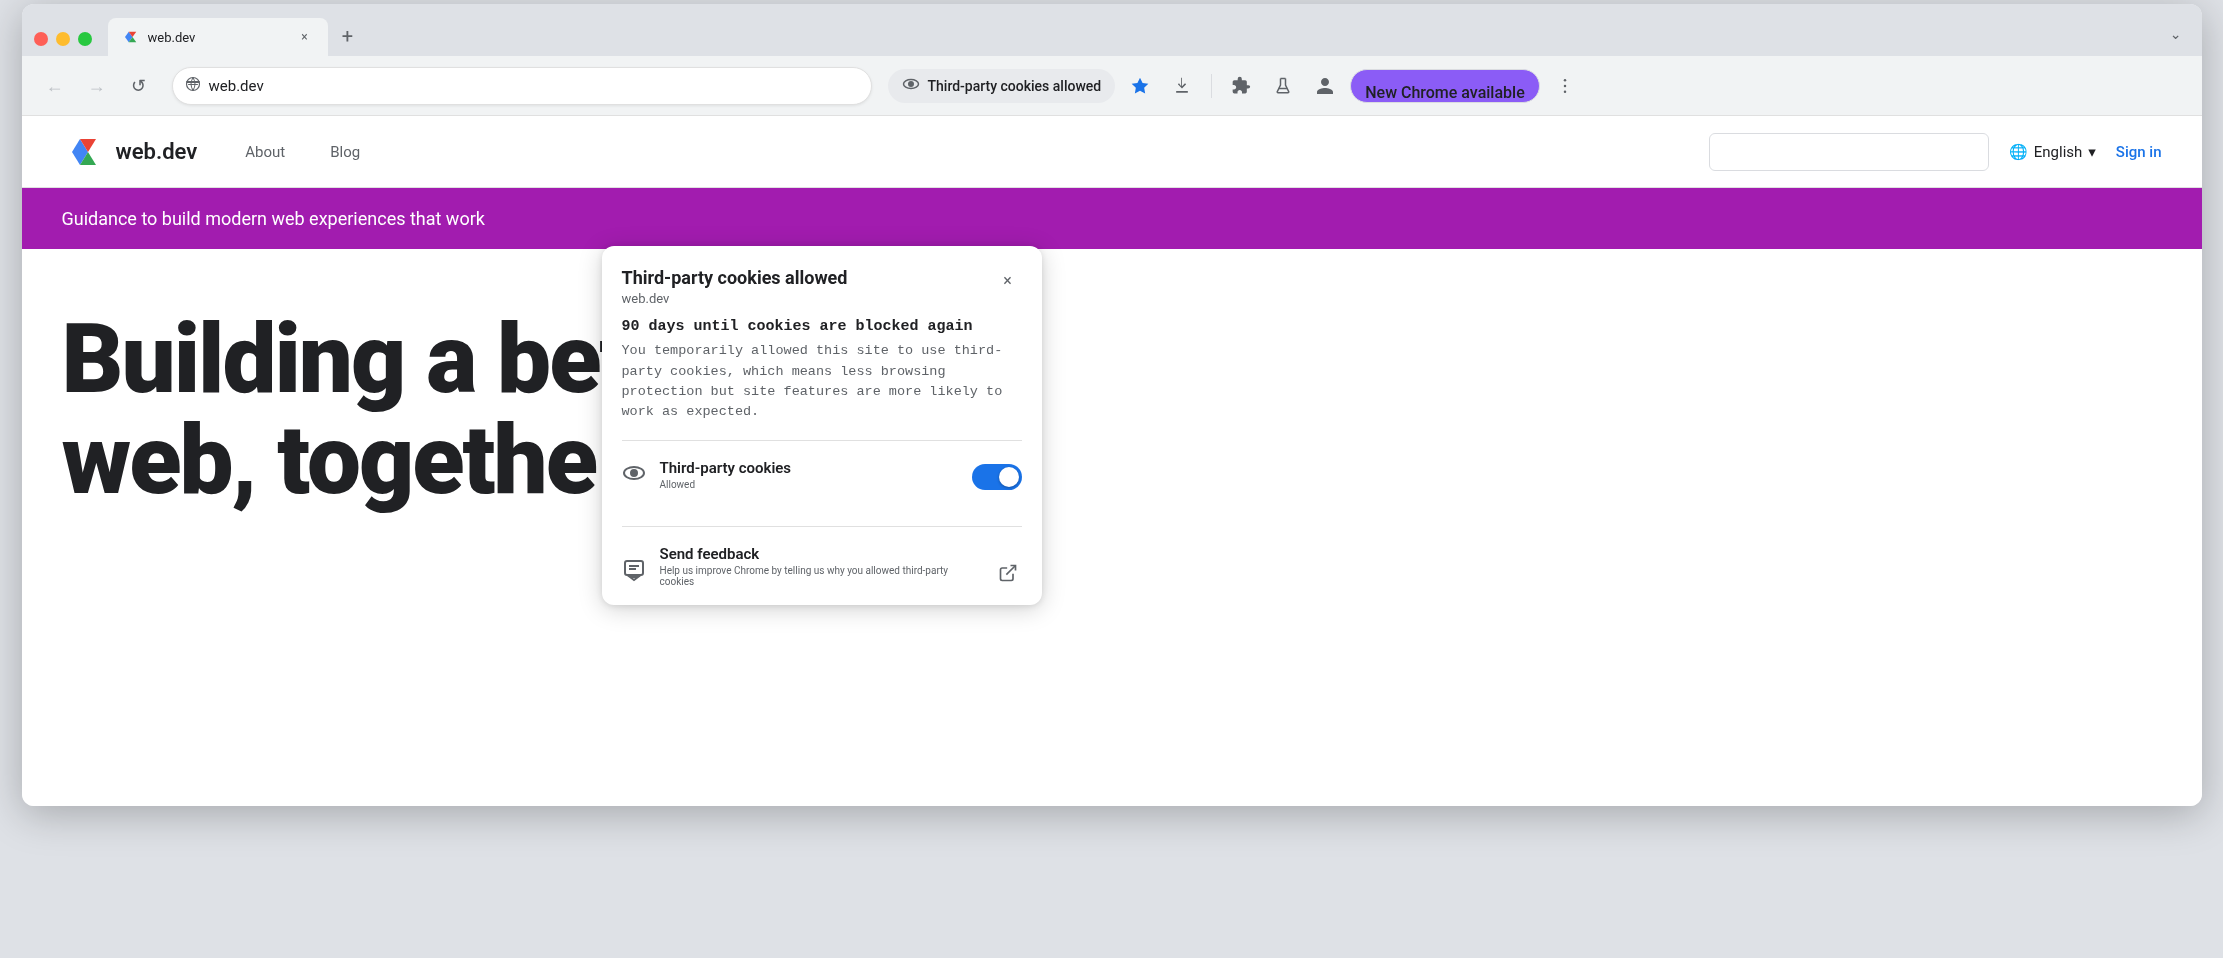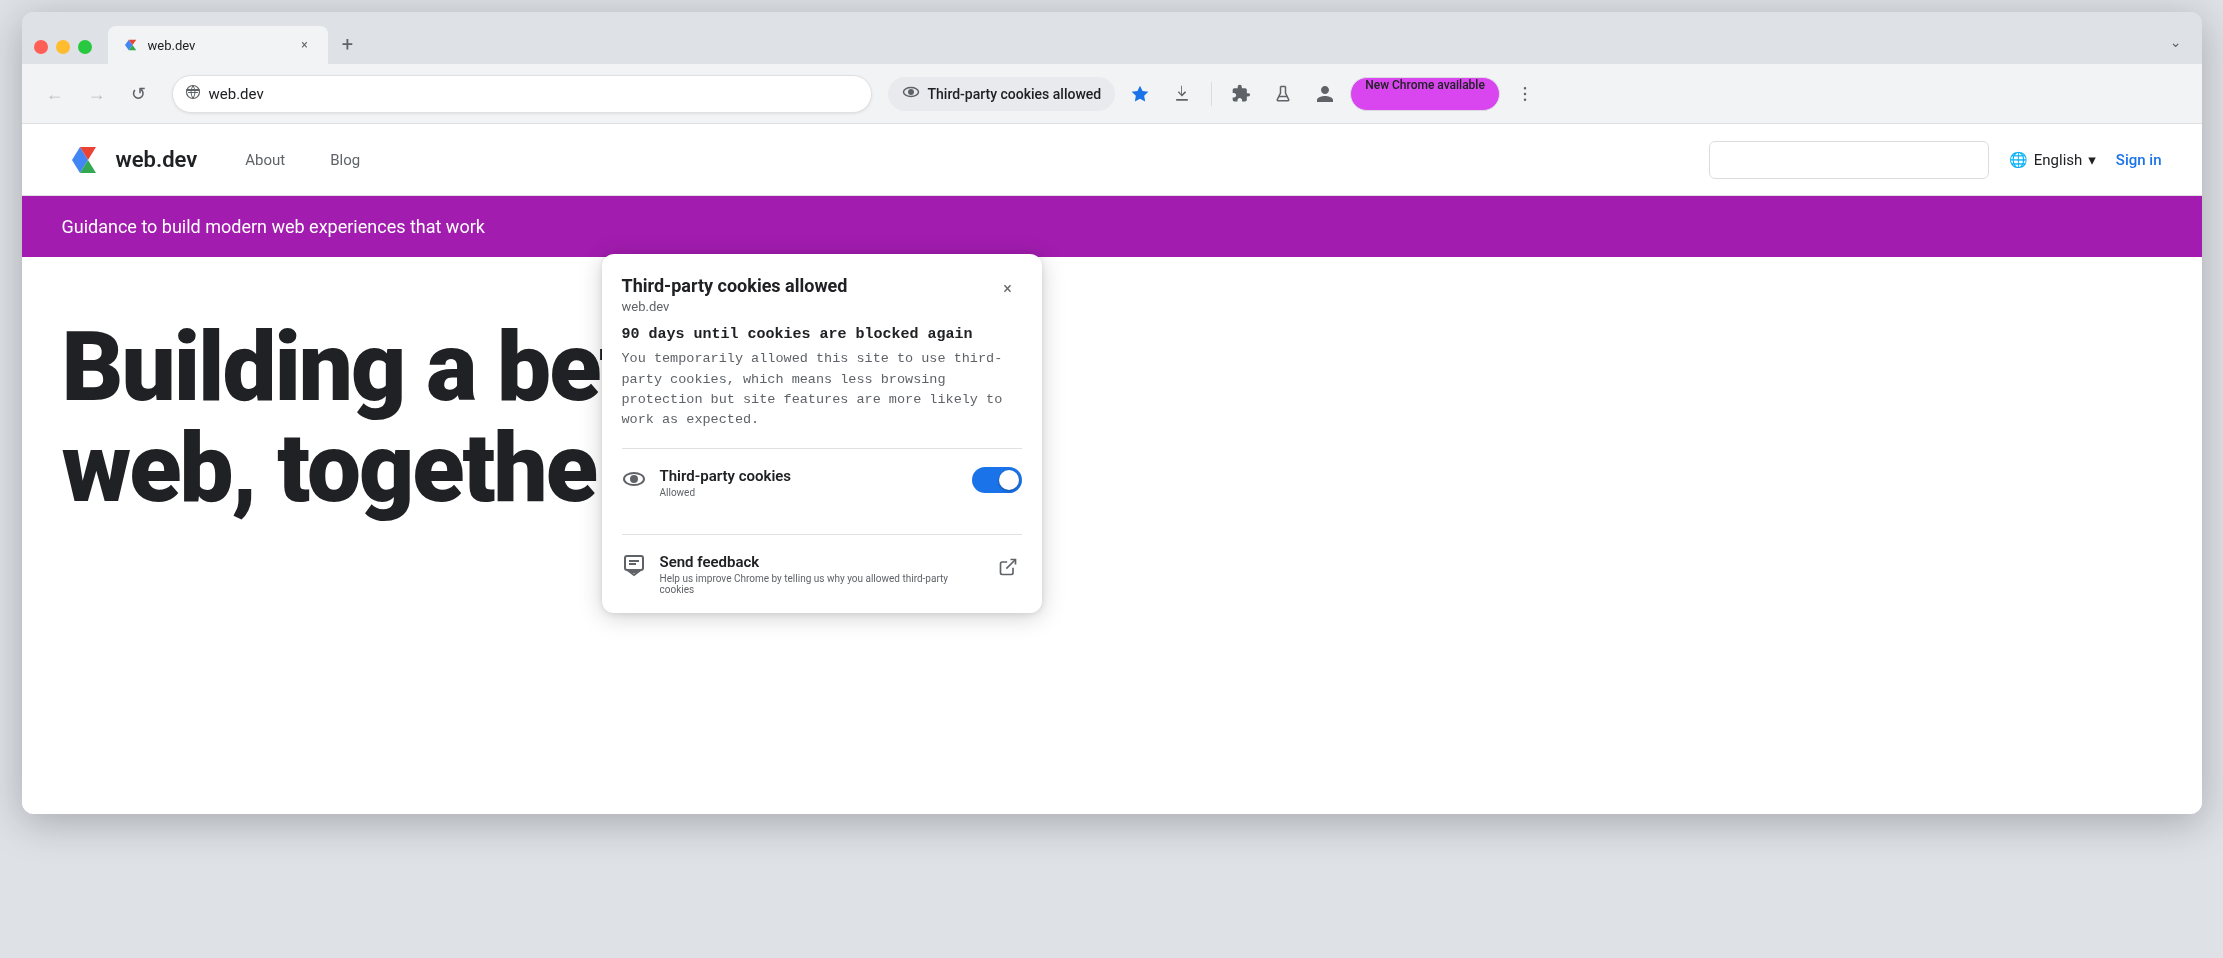--- a/index.html
+++ b/index.html
@@ -7,21 +7,21 @@
       font-family: -apple-system, BlinkMacSystemFont, 'Segoe UI', Roboto, Arial, sans-serif;
       background: #dee1e6;
       width: 2223px;
       height: 958px;
       overflow: hidden;
     }
 
     
     .browser-window {
       width: 2180px;
-      margin: 12px auto;
+      margin: 4px auto;
       background: #f1f3f4;
       border-radius: 12px;
       box-shadow: 0 8px 40px rgba(0,0,0,0.25);
       overflow: hidden;
     }
 
     
     .tab-bar {
       background: #dee1e6;
       height: 52px;
@@ -187,29 +187,29 @@
     .toolbar-btn.star { color: #1a73e8; }
     .toolbar-divider {
       width: 1px;
       height: 24px;
       background: #dadce0;
       margin: 0 4px;
     }
 
     .new-chrome-btn {
       height: 34px;
-      background: #d946ef;
+      background: #8b5cf6;
       border: 1.5px solid #dadce0;
       border-radius: 20px;
       display: flex;
-      align-items: flex-start;
+      align-items: flex-end;
       padding: 0 14px;
       gap: 6px;
       cursor: pointer;
-      font-size: 12px;
+      font-size: 16px;
       color: #202124;
       font-weight: 500;
     }
     .menu-dots-btn {
       width: 34px;
       height: 34px;
       display: flex;
       align-items: center;
       justify-content: center;
       border-radius: 50%;
@@ -359,21 +359,21 @@
 
     .popup-divider {
       height: 1px;
       background: #e0e0e0;
       margin: 18px 20px;
     }
 
     .popup-row {
       padding: 0 20px 18px;
       display: flex;
-      align-items: flex-start;
+      align-items: flex-end;
       gap: 14px;
     }
     .popup-row-icon {
       font-size: 22px;
       color: #5f6368;
       flex-shrink: 0;
     }
     .popup-row-content {
       flex: 1;
     }

